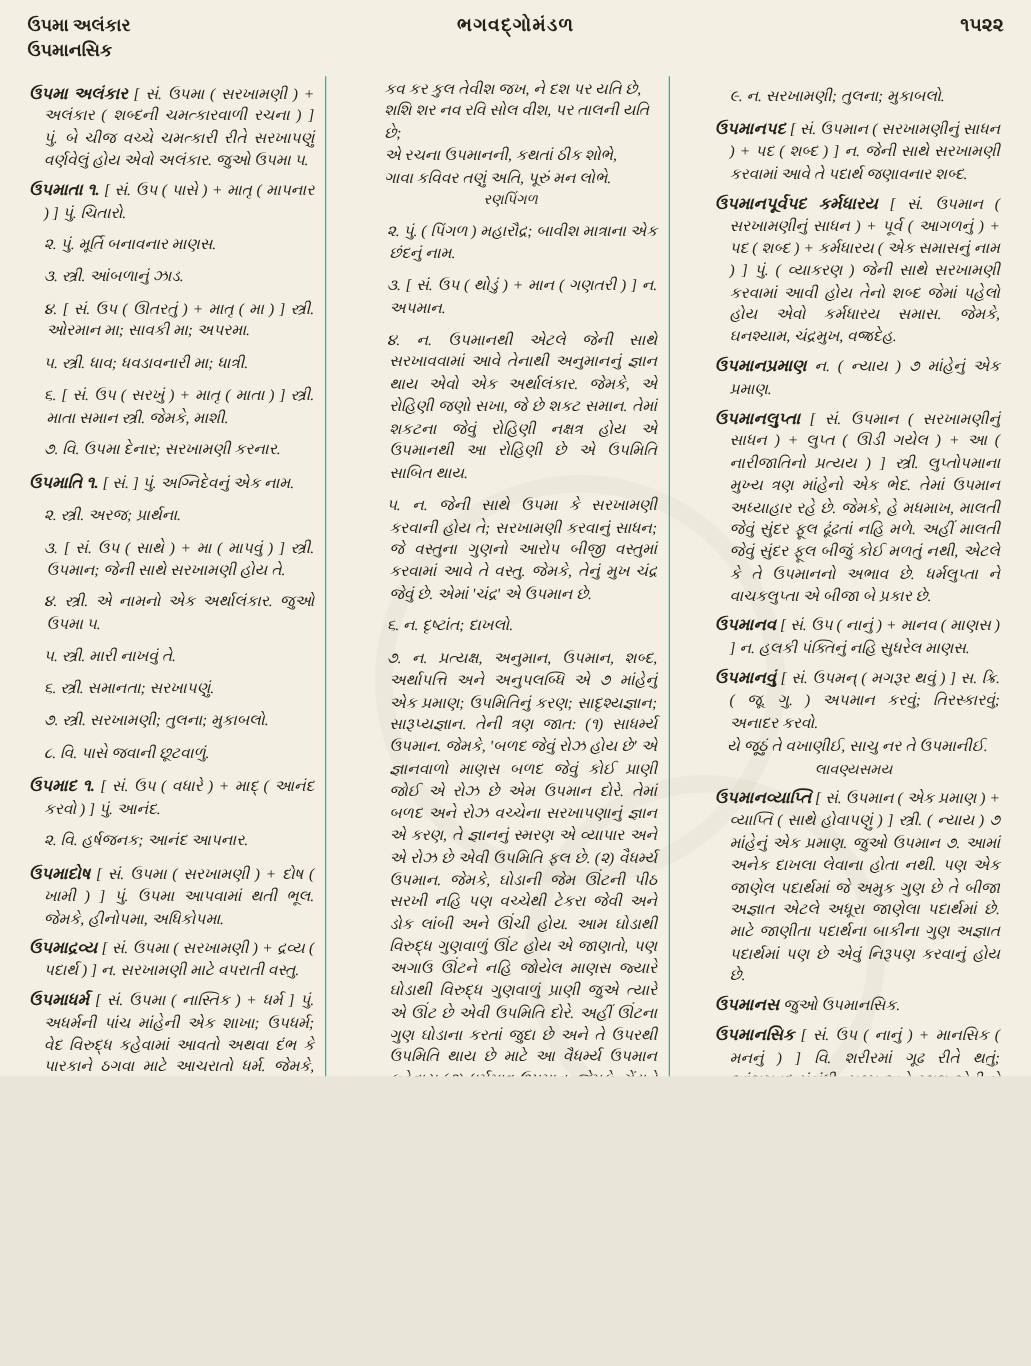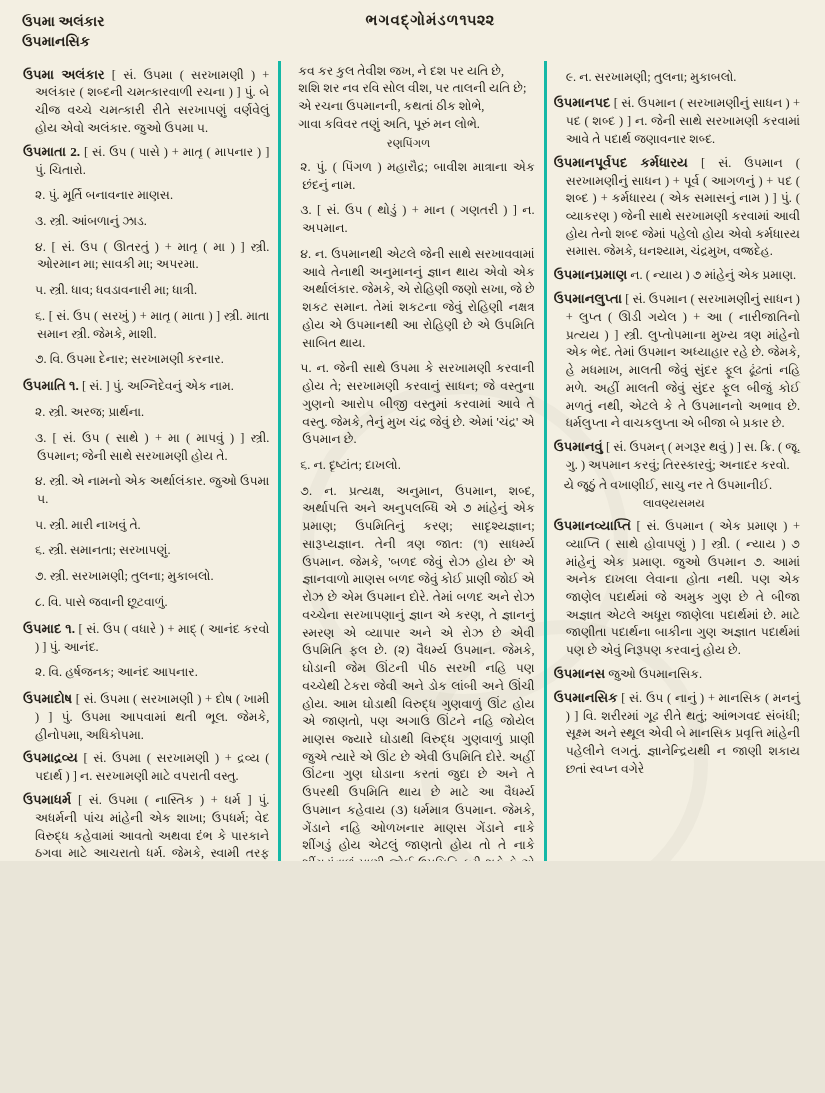--- a/index.html
+++ b/index.html
@@ -24,37 +24,38 @@
   .wm2{width:260px;height:260px;left:420px;top:620px;}
   .header{
     display:grid;
     grid-template-columns:1fr auto 1fr;
     align-items:start;
     padding:12px 22px 2px 22px;
     font-weight:bold;
   }
   .running-head{font-size:14px;line-height:1.45;}
   .title{font-size:15px;text-align:right;letter-spacing:1px;}
-  .page-number{font-size:15px;text-align:left;}
+  .page-number{font-size:15px;text-align:right;}
   .columns{
     position:relative;
     display:flex;
     padding:6px 16px 10px 16px;
     height:1030px;
     box-sizing:border-box;
   }
   .col{
     flex:1 1 0;
     padding:0 9px 0 7px;
     font-size:12.4px;
     line-height:1.43;
     text-align:justify;
     overflow:hidden;
+    font-style:italic;
   }
-  .col + .col{border-left:3px solid #14b8a6;}
+  .col + .col{border-left:1px solid #14b8a6;padding-left:36px;}
   p.entry{margin:5px 0 2px 0;padding-left:12px;text-indent:-12px;}
   p.entry .head{font-weight:bold;font-size:13.2px;}
   p.sense{margin:8px 0;padding-left:14px;text-indent:-2px;}
   .verse{margin:2px 0 1px 0;}
   .verse-line{padding-left:10px;text-align:left;}
   .attribution{text-align:center;font-size:11.5px;padding-right:6px;margin-bottom:3px;}
 </style>
 </head>
 <body>
 
@@ -67,21 +68,21 @@
       <div>ઉપમા અલંકાર</div>
       <div>ઉપમાનસિક</div>
     </div>
     <div class="title">ભગવદ્ગોમંડળ</div>
     <div class="page-number">૧૫૨૨</div>
   </div>
 
   <div class="columns">
       <div class="col">
         <p class="entry"><span class="head">ઉપમા અલંકાર</span> <span>[ સં. ઉપમા ( સરખામણી ) + અલંકાર ( શબ્દની ચમત્કારવાળી રચના ) ] પું. બે ચીજ વચ્ચે ચમત્કારી રીતે સરખાપણું વર્ણવેલું હોય એવો અલંકાર. જુઓ ઉપમા ૫.</span></p>
-        <p class="entry"><span class="head">ઉપમાતા 2.</span> <span>[ સં. ઉપ ( પાસે ) + માતૃ ( માપનાર ) ] પું. ચિતારો.</span></p>
+        <p class="entry"><span class="head">ઉપમાતા ૧.</span> <span>[ સં. ઉપ ( પાસે ) + માતૃ ( માપનાર ) ] પું. ચિતારો.</span></p>
         <p class="sense"><span>૨. પું. મૂર્તિ બનાવનાર માણસ.</span></p>
         <p class="sense"><span>૩. સ્ત્રી. આંબળાનું ઝાડ.</span></p>
         <p class="sense"><span>૪. [ સં. ઉપ ( ઊતરતું ) + માતૃ ( મા ) ] સ્ત્રી. ઓરમાન મા; સાવકી મા; અપરમા.</span></p>
         <p class="sense"><span>૫. સ્ત્રી. ધાવ; ધવડાવનારી મા; ધાત્રી.</span></p>
         <p class="sense"><span>૬. [ સં. ઉપ ( સરખું ) + માતૃ ( માતા ) ] સ્ત્રી. માતા સમાન સ્ત્રી. જેમકે, માશી.</span></p>
         <p class="sense"><span>૭. વિ. ઉપમા દેનાર; સરખામણી કરનાર.</span></p>
         <p class="entry"><span class="head">ઉપમાતિ ૧.</span> <span>[ સં. ] પું. અગ્નિદેવનું એક નામ.</span></p>
         <p class="sense"><span>૨. સ્ત્રી. અરજ; પ્રાર્થના.</span></p>
         <p class="sense"><span>૩. [ સં. ઉપ ( સાથે ) + મા ( માપવું ) ] સ્ત્રી. ઉપમાન; જેની સાથે સરખામણી હોય તે.</span></p>
         <p class="sense"><span>૪. સ્ત્રી. એ નામનો એક અર્થાલંકાર. જુઓ ઉપમા ૫.</span></p>
@@ -111,20 +112,21 @@
         <p class="sense"><span>૬. ન. દૃષ્ટાંત; દાખલો.</span></p>
         <p class="sense"><span>૭. ન. પ્રત્યક્ષ, અનુમાન, ઉપમાન, શબ્દ, અર્થાપત્તિ અને અનુપલબ્ધિ એ ૭ માંહેનું એક પ્રમાણ; ઉપમિતિનું કરણ; સાદૃશ્યજ્ઞાન; સારૂપ્યજ્ઞાન. તેની ત્રણ જાત: (૧) સાધર્મ્ય ઉપમાન. જેમકે, 'બળદ જેવું રોઝ હોય છે' એ જ્ઞાનવાળો માણસ બળદ જેવું કોઈ પ્રાણી જોઈ એ રોઝ છે એમ ઉપમાન દોરે. તેમાં બળદ અને રોઝ વચ્ચેના સરખાપણાનું જ્ઞાન એ કરણ, તે જ્ઞાનનું સ્મરણ એ વ્યાપાર અને એ રોઝ છે એવી ઉપમિતિ ફલ છે. (૨) વૈધર્મ્ય ઉપમાન. જેમકે, ઘોડાની જેમ ઊંટની પીઠ સરખી નહિ પણ વચ્ચેથી ટેકરા જેવી અને ડોક લાંબી અને ઊંચી હોય. આમ ઘોડાથી વિરુદ્ધ ગુણવાળું ઊંટ હોય એ જાણતો, પણ અગાઉ ઊંટને નહિ જોયેલ માણસ જ્યારે ઘોડાથી વિરુદ્ધ ગુણવાળું પ્રાણી જુએ ત્યારે એ ઊંટ છે એવી ઉપમિતિ દોરે. અહીં ઊંટના ગુણ ઘોડાના કરતાં જુદા છે અને તે ઉપરથી ઉપમિતિ થાય છે માટે આ વૈધર્મ્ય ઉપમાન કહેવાય (૩) ધર્મમાત્ર ઉપમાન. જેમકે, ગેંડાને નહિ ઓળખનાર માણસ ગેંડાને નાકે શીંગડું હોય એટલું જાણતો હોય તો તે નાકે શીંગડાંવાળું પ્રાણી જોઈ ઉપમિતિ કરી શકે કે એ ગેંડો છે. આ ઉપમિતિમાં નાકમાં શીંગડાંરૂપ અસાધારણ ધર્મનું જ્ઞાન એ ઉપમાન છે.</span></p>
         <p class="sense"><span>૮. [ સં. ઉપ ( નજીક ) + મા ( મૂકવું ) ] ન. બે વસ્તુનું સરખાપણું; સમાનતા; અનુધર્મતા.</span></p>
       </div>
       <div class="col">
         <p class="sense"><span>૯. ન. સરખામણી; તુલના; મુકાબલો.</span></p>
         <p class="entry"><span class="head">ઉપમાનપદ</span> <span>[ સં. ઉપમાન ( સરખામણીનું સાધન ) + પદ ( શબ્દ ) ] ન. જેની સાથે સરખામણી કરવામાં આવે તે પદાર્થ જણાવનાર શબ્દ.</span></p>
         <p class="entry"><span class="head">ઉપમાનપૂર્વપદ કર્મધારય</span> <span>[ સં. ઉપમાન ( સરખામણીનું સાધન ) + પૂર્વ ( આગળનું ) + પદ ( શબ્દ ) + કર્મધારય ( એક સમાસનું નામ ) ] પું. ( વ્યાકરણ ) જેની સાથે સરખામણી કરવામાં આવી હોય તેનો શબ્દ જેમાં પહેલો હોય એવો કર્મધારય સમાસ. જેમકે, ઘનશ્યામ, ચંદ્રમુખ, વજ્રદેહ.</span></p>
         <p class="entry"><span class="head">ઉપમાનપ્રમાણ</span> <span>ન. ( ન્યાય ) ૭ માંહેનું એક પ્રમાણ.</span></p>
         <p class="entry"><span class="head">ઉપમાનલુપ્તા</span> <span>[ સં. ઉપમાન ( સરખામણીનું સાધન ) + લુપ્ત ( ઊડી ગયેલ ) + આ ( નારીજાતિનો પ્રત્યય ) ] સ્ત્રી. લુપ્તોપમાના મુખ્ય ત્રણ માંહેનો એક ભેદ. તેમાં ઉપમાન અધ્યાહાર રહે છે. જેમકે, હે મધમાખ, માલતી જેવું સુંદર ફૂલ ઢૂંઢતાં નહિ મળે. અહીં માલતી જેવું સુંદર ફૂલ બીજું કોઈ મળતું નથી, એટલે કે તે ઉપમાનનો અભાવ છે. ધર્મલુપ્તા ને વાચકલુપ્તા એ બીજા બે પ્રકાર છે.</span></p>
+        <p class="entry"><span class="head">ઉપમાનવ</span> <span>[ સં. ઉપ ( નાનું ) + માનવ ( માણસ ) ] ન. હલકી પંક્તિનું નહિ સુધરેલ માણસ.</span></p>
         <p class="entry"><span class="head">ઉપમાનવું</span> <span>[ સં. ઉપમન્ ( મગરૂર થવું ) ] સ. ક્રિ. ( જૂ. ગુ. ) અપમાન કરવું; તિરસ્કારવું; અનાદર કરવો.</span></p>
         <div class="verse">
           <div class="verse-line">યે જૂઠું તે વખાણીઈ, સાચુ નર તે ઉપમાનીઈ.</div>
         </div>
         <div class="attribution">લાવણ્યસમય</div>
         <p class="entry"><span class="head">ઉપમાનવ્યાપ્તિ</span> <span>[ સં. ઉપમાન ( એક પ્રમાણ ) + વ્યાપ્તિ ( સાથે હોવાપણું ) ] સ્ત્રી. ( ન્યાય ) ૭ માંહેનું એક પ્રમાણ. જુઓ ઉપમાન ૭. આમાં અનેક દાખલા લેવાના હોતા નથી. પણ એક જાણેલ પદાર્થમાં જે અમુક ગુણ છે તે બીજા અજ્ઞાત એટલે અધૂરા જાણેલા પદાર્થમાં છે. માટે જાણીતા પદાર્થના બાકીના ગુણ અજ્ઞાત પદાર્થમાં પણ છે એવું નિરૂપણ કરવાનું હોય છે.</span></p>
         <p class="entry"><span class="head">ઉપમાનસ</span> <span>જુઓ ઉપમાનસિક.</span></p>
         <p class="entry"><span class="head">ઉપમાનસિક</span> <span>[ સં. ઉપ ( નાનું ) + માનસિક ( મનનું ) ] વિ. શરીરમાં ગૂઢ રીતે થતું; આંભગવદ સંબંધી; સૂક્ષ્મ અને સ્થૂલ એવી બે માનસિક પ્રવૃત્તિ માંહેની પહેલીને લગતું. જ્ઞાનેન્દ્રિયથી ન જાણી શકાય છતાં સ્વપ્ન વગેરે</span></p>
       </div>
     </div>

